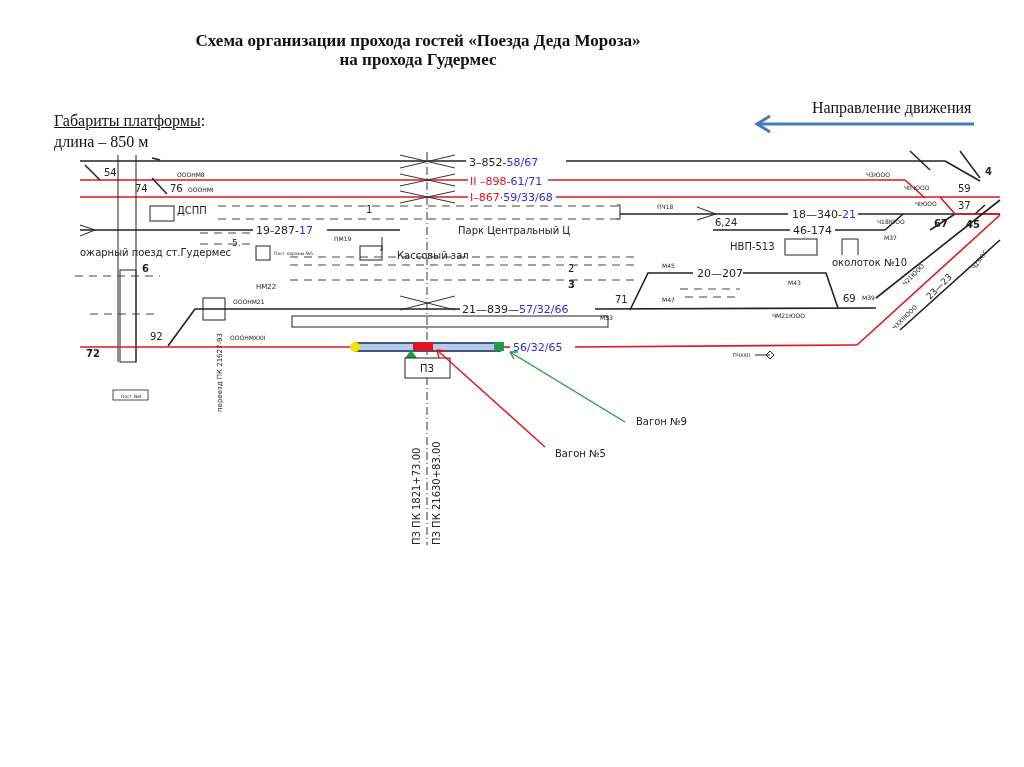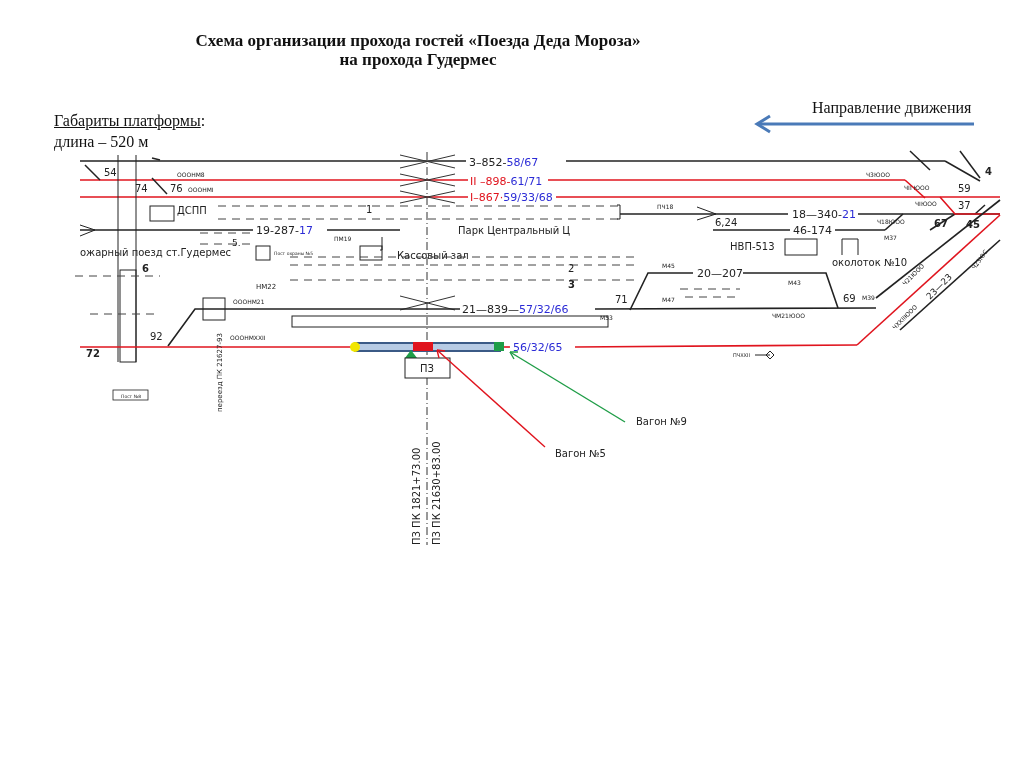--- a/index.html
+++ b/index.html
@@ -14,21 +14,21 @@
 </head>
 <body>
 
 <div class="title">
   <div>Схема организации прохода гостей «Поезда Деда Мороза»</div>
   <div>на прохода Гудермес</div>
 </div>
 
 <div class="dims">
   <div><span class="u">Габариты платформы</span><span>:</span></div>
-  <div>длина – 520 м</div>
+  <div>длина – 850 м</div>
 </div>
 
 <div class="direction">Направление движения</div>
 
 <svg class="scheme" width="1024" height="767" viewBox="0 0 1024 767">
   <defs>
     <marker id="arrowBlue" markerWidth="10" markerHeight="10" refX="2" refY="5" orient="auto" markerUnits="userSpaceOnUse">
       <path d="M10,0 L0,5 L10,10" fill="none" stroke="#4a7ab8" stroke-width="3"></path>
     </marker>
   </defs>

